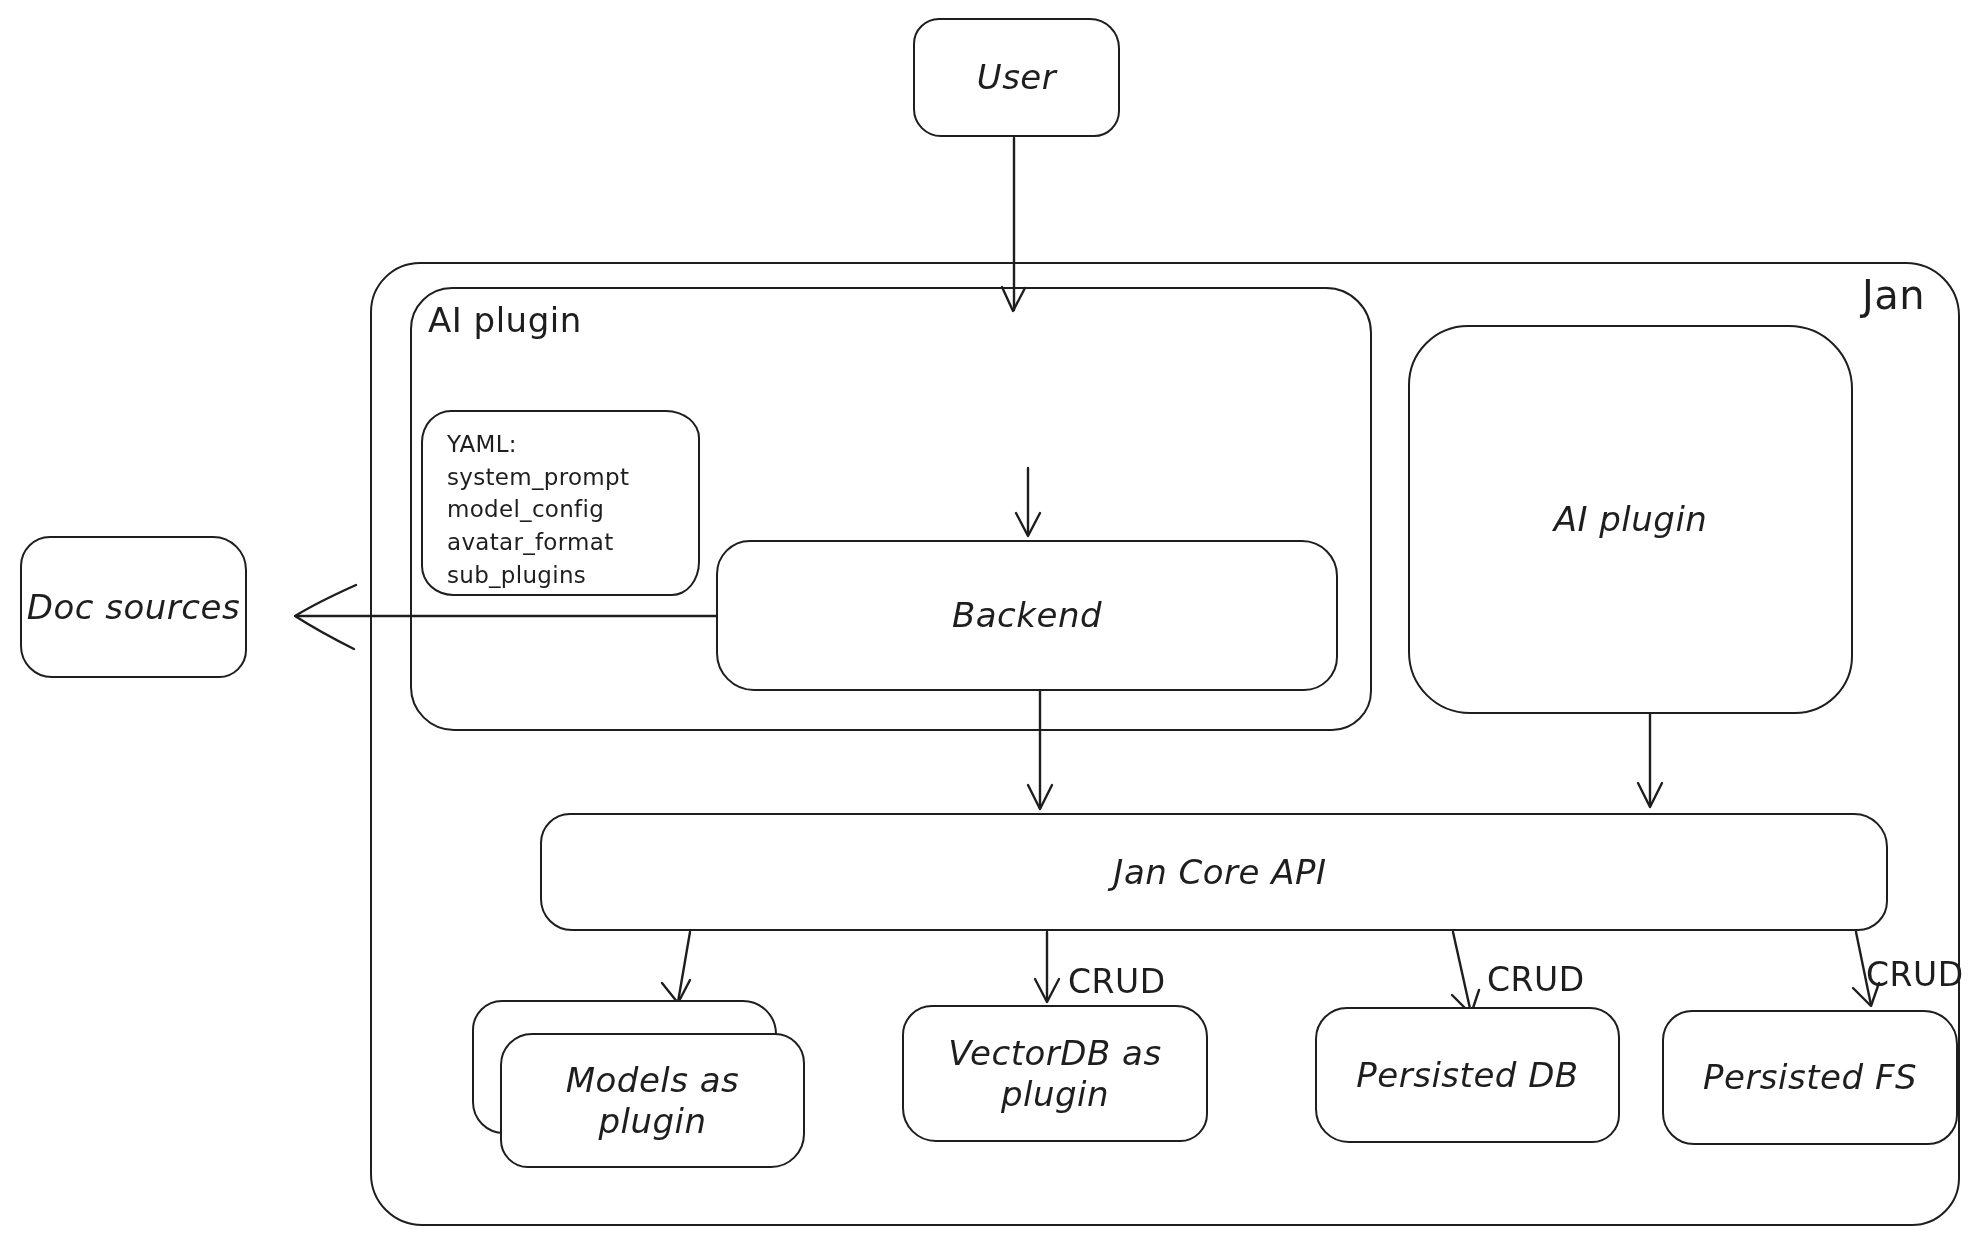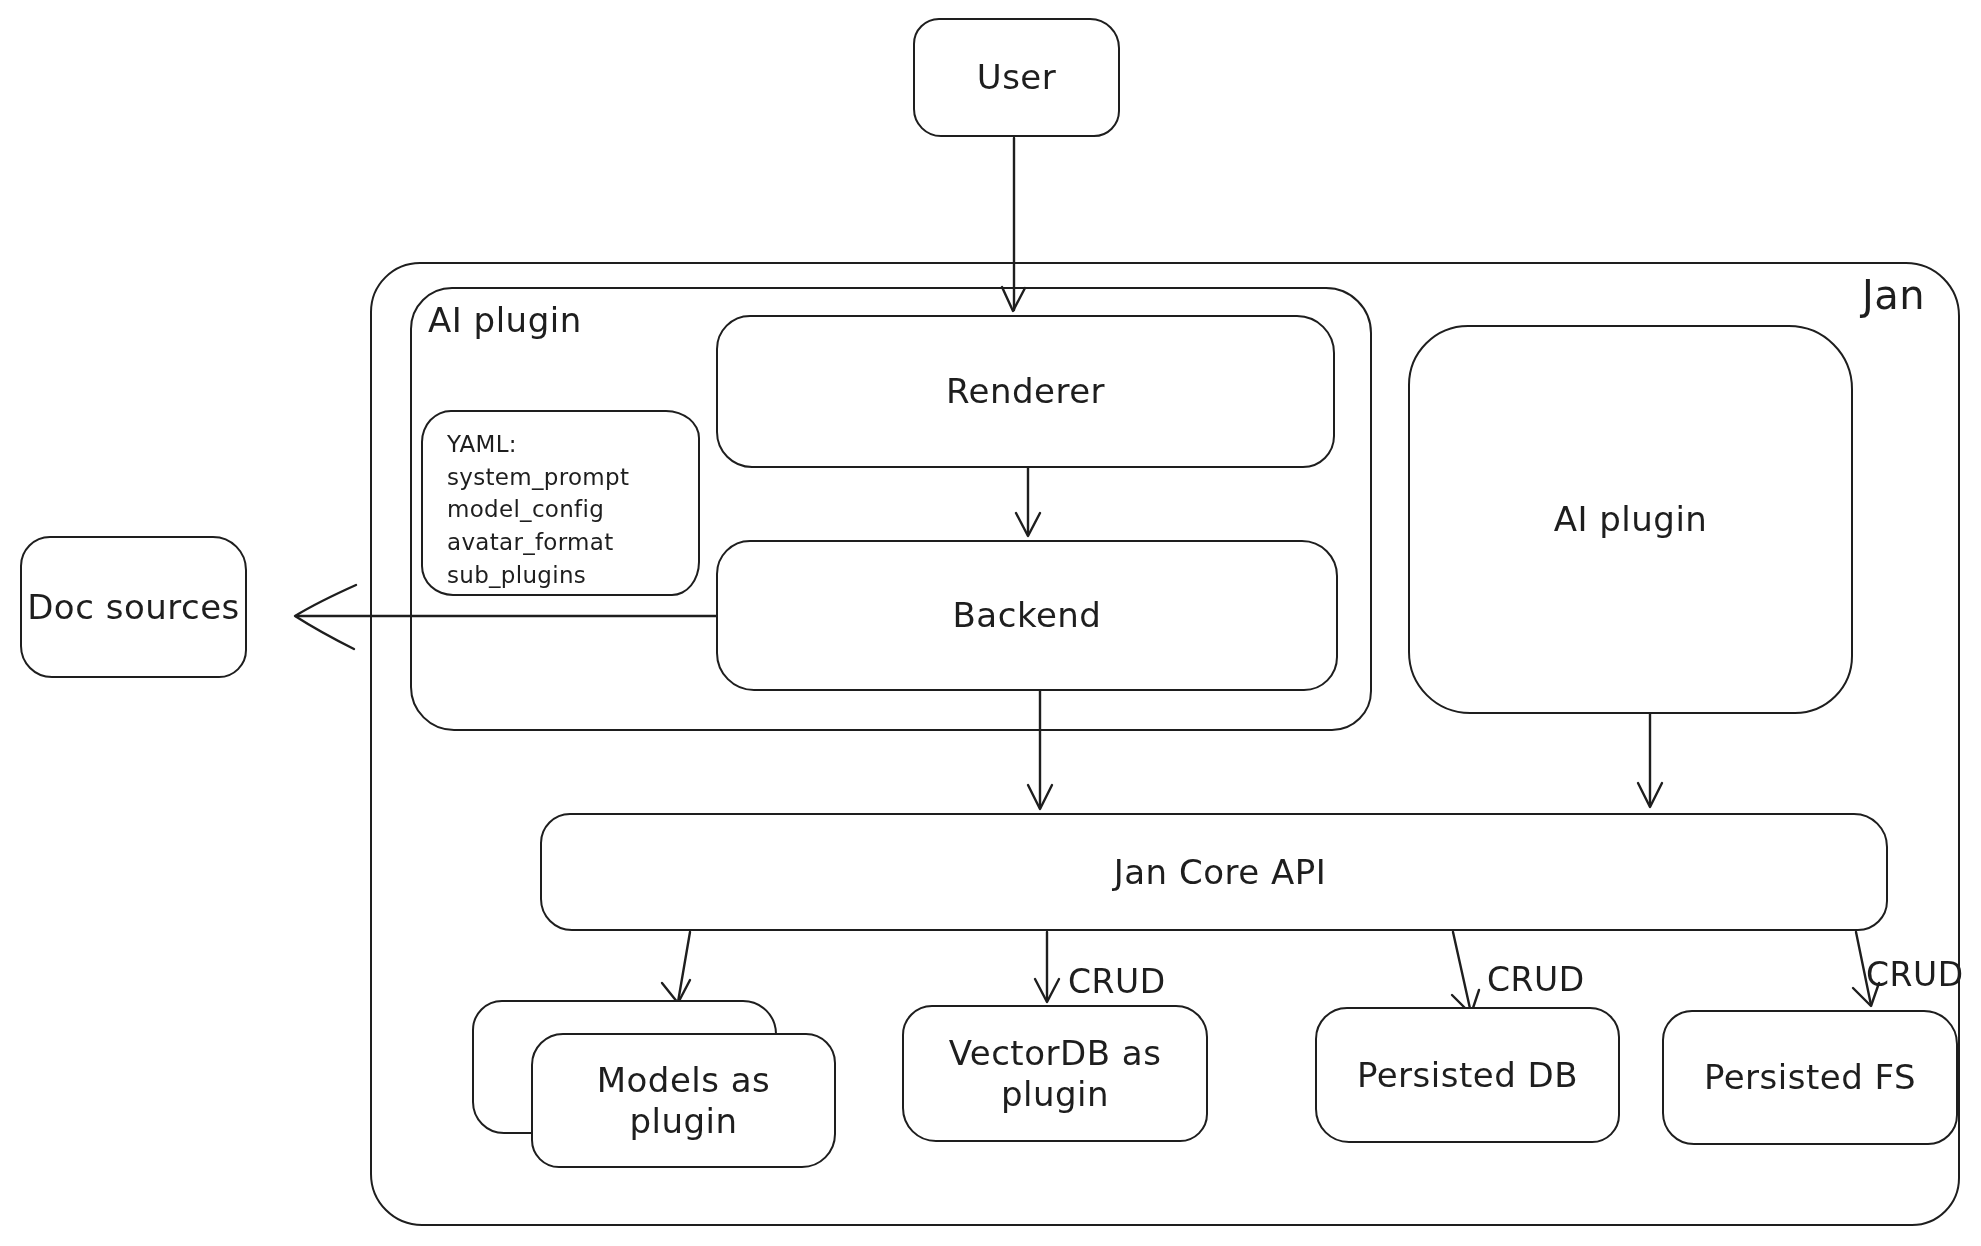--- a/index.html
+++ b/index.html
@@ -24,20 +24,21 @@
     display: flex;
     align-items: center;
     justify-content: center;
     text-align: center;
   }
   .node .lbl {
     font-size: 34px;
     line-height: 1.18;
     letter-spacing: 0.5px;
     color: #1e1e1e;
+    font-style: italic;
   }
   .group {
     position: absolute;
     border: 2.5px solid #1e1e1e;
     background: transparent;
     box-sizing: border-box;
   }
   .corner-label {
     position: absolute;
     font-size: 40px;
@@ -139,23 +140,20 @@
   <div class="corner-label" style="left:428px; top:300px; font-size:34px;">AI plugin</div>
 
   <div id="yaml-note" style="left:421px; top:410px; width:279px; height:186px;">
     <span class="yline">YAML:</span>
     <span class="yline">system_prompt</span>
     <span class="yline">model_config</span>
     <span class="yline">avatar_format</span>
     <span class="yline">sub_plugins</span>
   </div>
 
-  <div class="node" style="left:716px; top:315px; width:619px; height:153px; border-radius:34px 38px 32px 36px;">
-    <span class="lbl">Renderer</span>
-  </div>
 
   <div class="node" style="left:716px; top:540px; width:622px; height:151px; border-radius:34px 36px 34px 38px;">
     <span class="lbl">Backend</span>
   </div>
 
   <div class="node" style="left:1408px; top:325px; width:445px; height:389px; border-radius:60px 64px 58px 62px;">
     <span class="lbl">AI plugin</span>
   </div>
 
   <div class="node" style="left:20px; top:536px; width:227px; height:142px; border-radius:30px 34px 28px 32px;">
@@ -165,21 +163,21 @@
   <div class="node" style="left:540px; top:813px; width:1348px; height:118px; border-radius:30px 34px 30px 32px;padding-left:12px;">
     <span class="lbl">Jan Core API</span>
   </div>
 
 
   <div class="edge-label" style="left:1068px; top:962px;">CRUD</div>
   <div class="edge-label" style="left:1487px; top:960px;">CRUD</div>
   <div class="edge-label" style="left:1866px; top:955px;">CRUD</div>
 
   <div class="node" style="left:472px; top:1000px; width:305px; height:134px; border-radius:30px 34px 28px 32px; border-width:2.2px;"></div>
-  <div class="node" style="left:531px; top:1033px; width:305px; height:135px; border-radius:32px 30px 34px 28px;">
+  <div class="node" style="left:500px; top:1033px; width:305px; height:135px; border-radius:32px 30px 34px 28px;">
     <span class="lbl" style="width:230px;">Models as plugin</span>
   </div>
 
   <div class="node" style="left:902px; top:1005px; width:306px; height:137px; border-radius:30px 32px 28px 34px;">
     <span class="lbl" style="width:250px;">VectorDB as plugin</span>
   </div>
 
   <div class="node" style="left:1315px; top:1007px; width:305px; height:136px; border-radius:32px 30px 28px 34px;">
     <span class="lbl">Persisted DB</span>
   </div>

